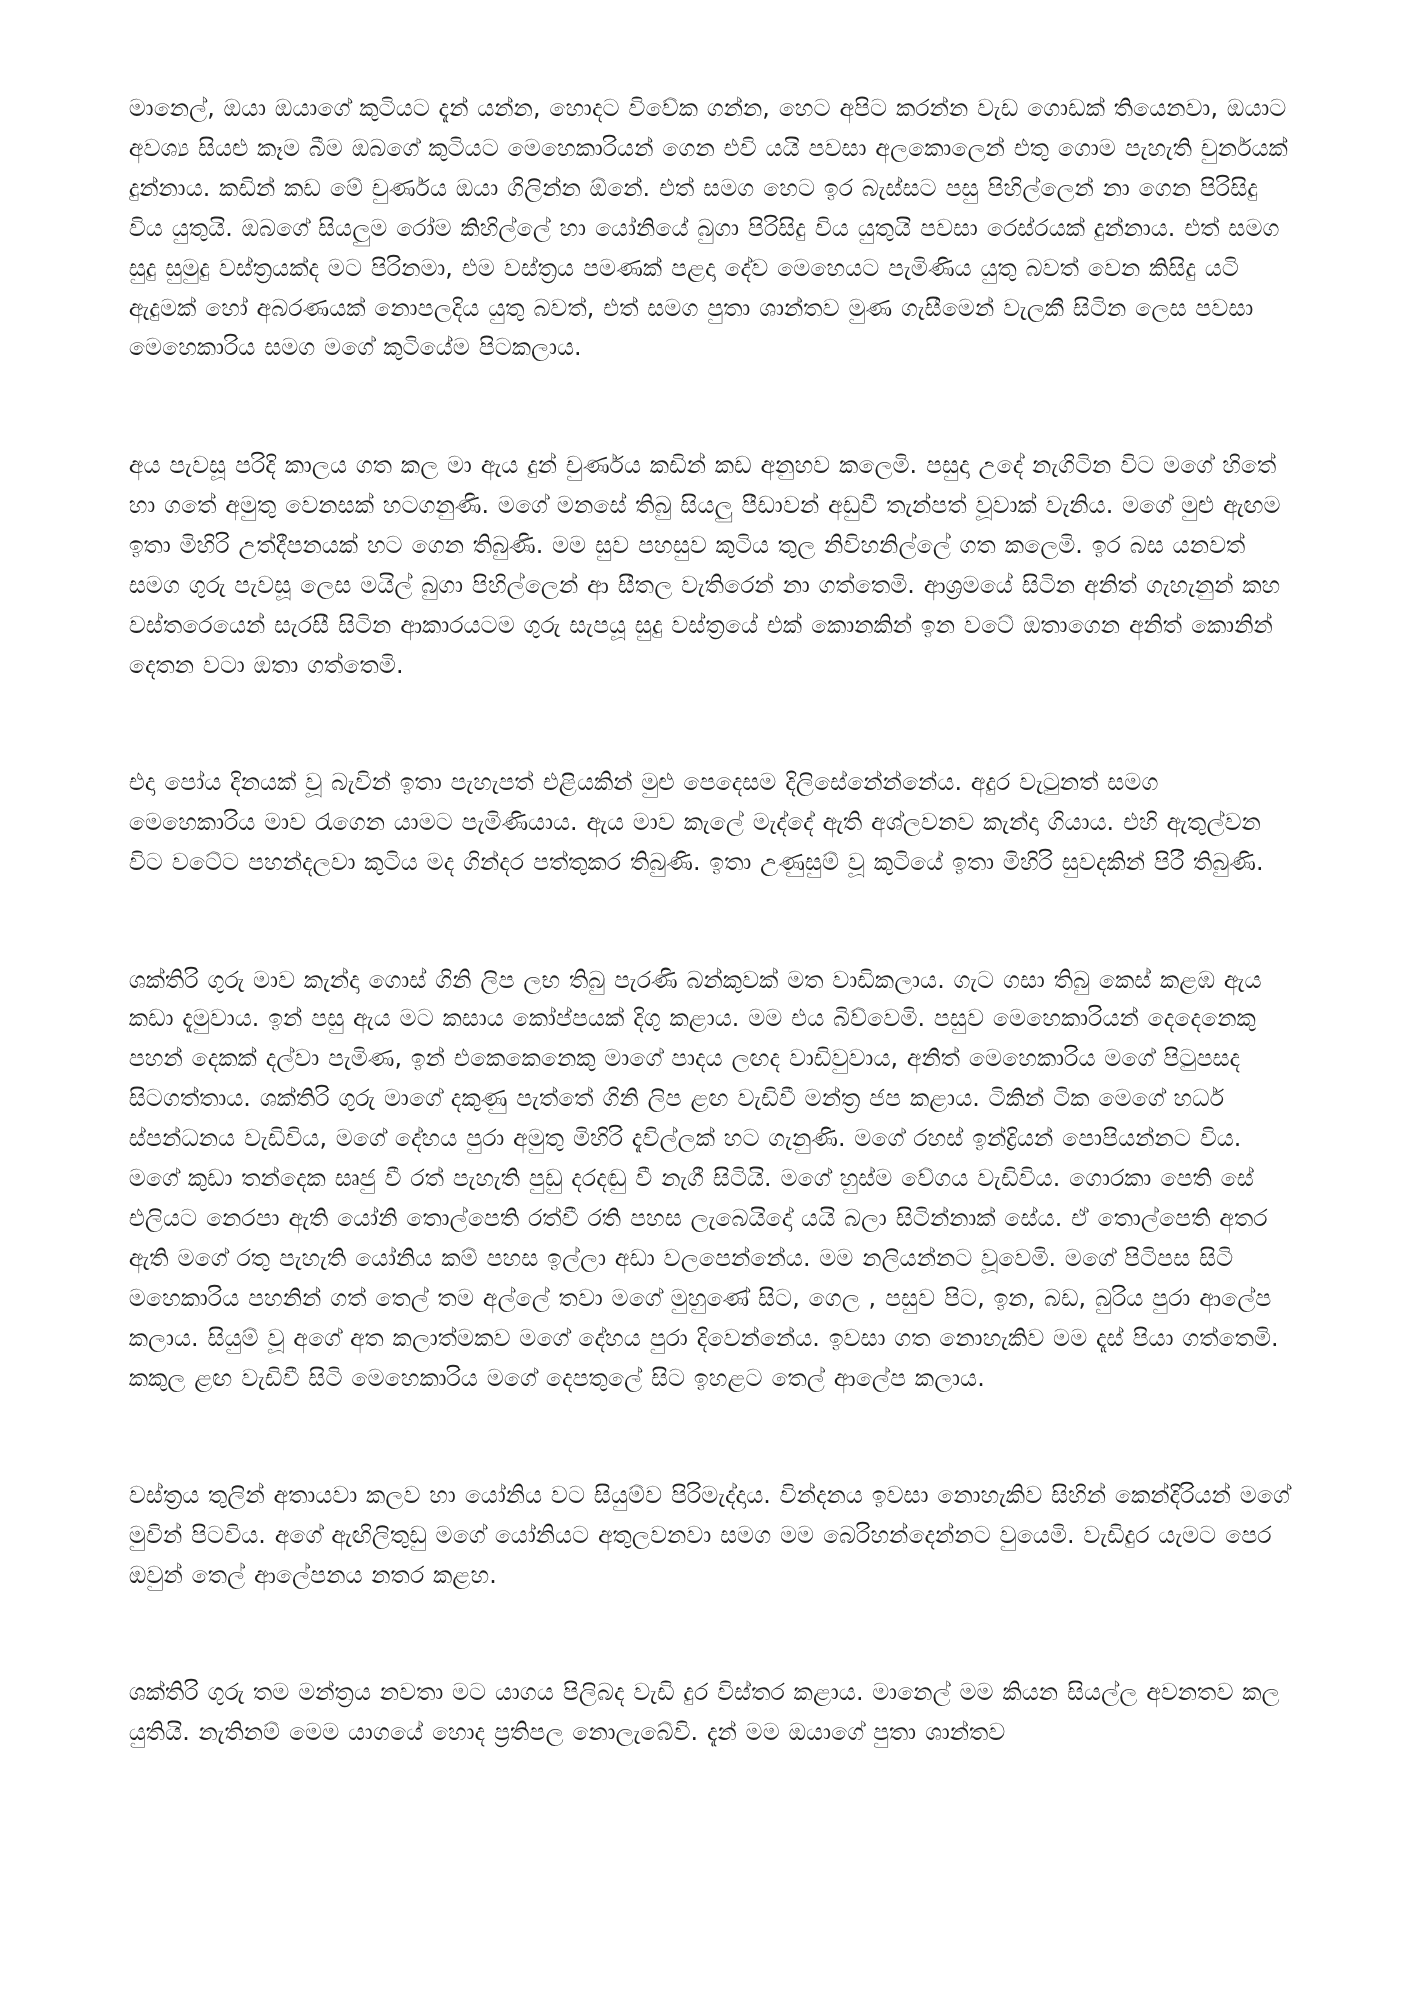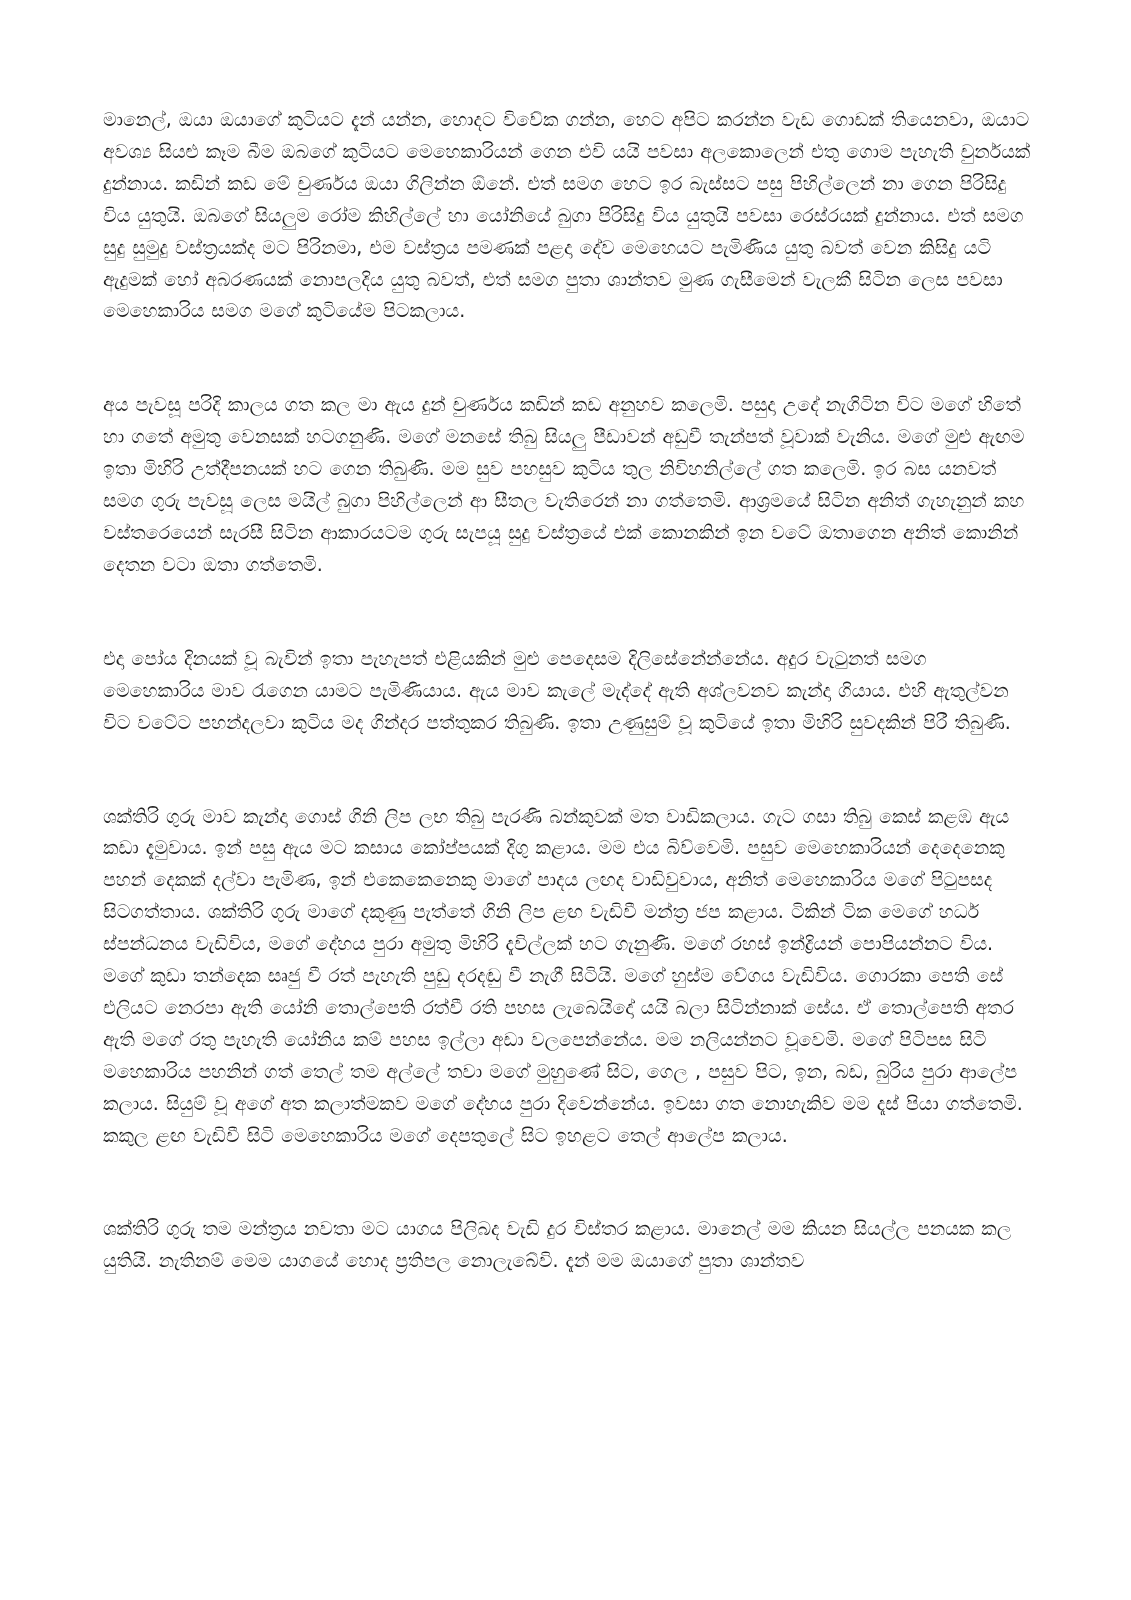--- a/index.html
+++ b/index.html
@@ -11,21 +11,21 @@
     width: 1131px;
     height: 1600px;
     overflow: hidden;
     font-family: "DejaVu Sans", "Liberation Sans", sans-serif;
   }
   .page {
     box-sizing: border-box;
     width: 1131px;
     height: 1600px;
     background: #ffffff;
-    padding: 104px 98px 40px 103px;
+    padding: 72px 98px 40px 103px;
   }
   .para {
     margin: 0 0 62px 0;
     font-size: 19px;
     line-height: 1.68;
     color: #222222;
     text-align: left;
     word-spacing: 1px;
     font-weight: 400;
   }
@@ -34,14 +34,15 @@
   }
 </style>
 </head>
 <body>
 
 <div class="page">
   <p class="para">මානෙල්, ඔයා ඔයාගේ කුටියට දැන් යන්න, හොදට විවේක ගන්න, හෙට අපිට කරන්න වැඩ ගොඩක් තියෙනවා, ඔයාට අවශ්‍ය සියළු කෑම බීම ඔබගේ කුටියට මෙහෙකාරියන් ගෙන එවි යයි පවසා අලකොලෙන් එතු ගොම පැහැති චුර්නයක් දුන්නාය. කඩින් කඩ මේ චුර්ණය ඔයා ගිලින්න ඕනේ. එත් සමග හෙට ඉර බැස්සට පසු පිහිල්ලෙන් නා ගෙන පිරිසිදු විය යුතුයි. ඔබගේ සියලුම රෝම කිහිල්ලේ හා යෝනියේ බුගා පිරිසිදු විය යුතුයි පවසා රෙස්රයක් දුන්නාය. එත් සමග සුදු සුමුදු වස්ත්‍රයක්ද මට පිරිනමා, එම වස්ත්‍රය පමණක් පළදා දේව මෙහෙයට පැමිණිය යුතු බවත් වෙන කිසිදු යටි ඇදුමක් හෝ අබරණයක් නොපලදිය යුතු බවත්, එත් සමග පුතා ශාන්තව මුණ ගැසීමෙන් වැලකී සිටින ලෙස පවසා මෙහෙකාරිය සමග මගේ කුටියේම පිටකලාය.</p>
   <p class="para">අය පැවසූ පරිදි කාලය ගත කල මා ඇය දුන් චුර්ණය කඩින් කඩ අනුහව කලෙමි. පසුදා උදේ නැගිටින විට මගේ හිතේ හා ගතේ අමුතු වෙනසක් හටගනුණි. මගේ මනසේ තිබු සියලු පීඩාවන් අඩුවී තැන්පත් වූවාක් වැනිය. මගේ මුළු ඇඟම ඉතා මිහිරි උත්දීපනයක් හට ගෙන තිබුණි. මම සුව පහසුව කුටිය තුල නිවිහනිල්ලේ ගත කලෙමි. ඉර බස යනවත් සමග ගුරු පැවසූ ලෙස මයිල් බුගා පිහිල්ලෙන් ආ සීතල වැතිරෙන් නා ගත්තෙමි. ආශ්‍රමයේ සිටින අනිත් ගැහැනුන් කහ වස්තරෙයෙන් සැරසී සිටින ආකාරයටම ගුරු සැපයූ සුදු වස්ත්‍රයේ එක් කොනකින් ඉන වටේ ඔතාගෙන අනිත් කොනින් දෙතන වටා ඔතා ගත්තෙමි.</p>
   <p class="para">එදා පෝය දිනයක් වූ බැවින් ඉතා පැහැපත් එළියකින් මුළු පෙදෙසම දිලිසේනේන්නේය. අදුර වැටුනත් සමග මෙහෙකාරිය මාව රැගෙන යාමට පැමිණියාය. ඇය මාව කැලේ මැද්දේ ඇති අශ්‍ලවනව කැන්දා ගියාය. එහි ඇතුල්වන විට වටේට පහන්දලවා කුටිය මද ගින්දර පත්තුකර තිබුණි. ඉතා උණුසුම් වූ කුටියේ ඉතා මිහිරි සුවදකින් පිරී තිබුණි.</p>
   <p class="para">ශක්තිරි ගුරු මාව කැන්දා ගොස් ගිනි ලිප ලභ තිබු පැරණි බන්කුවක් මත වාඩිකලාය. ගැට ගසා තිබු කෙස් කළඹ ඇය කඩා දැමුවාය. ඉන් පසු ඇය මට කසාය කෝප්පයක් දිගු කළාය. මම එය බිව්වෙමි. පසුව මෙහෙකාරියන් දෙදෙනෙකු පහන් දෙකක් දල්වා පැමිණ, ඉන් එකෙකෙනෙකු මාගේ පාදය ලඟද වාඩිවුවාය, අනිත් මෙහෙකාරිය මගේ පිටුපසද සිටගත්තාය. ශක්තිරි ගුරු මාගේ දකුණු පැත්තේ ගිනි ලිප ළඟ වැඩිවී මන්ත්‍ර ජප කළාය. ටිකින් ටික මෙගේ හර්ධ ස්පන්ධනය වැඩිවිය, මගේ දේහය පුරා අමුතු මිහිරි දැවිල්ලක් හට ගැනුණි. මගේ රහස් ඉන්ද්‍රියන් පොපියන්නට විය. මගේ කුඩා තන්දෙක සෘජු වී රත් පැහැති පුඩු දරදඬු වී නැගී සිටියි. මගේ හුස්ම වේගය වැඩිවිය. ගොරකා පෙති සේ එලියට නෙරපා ඇති යෝනි තොල්පෙති රත්වී රති පහස ලැබෙයිදෝ යයි බලා සිටින්නාක් සේය. ඒ තොල්පෙති අතර ඇති මගේ රතු පැහැති යෝනිය කම් පහස ඉල්ලා අඩා වලපෙන්නේය. මම නලියන්නට වූවෙමි. මගේ පිටිපස සිටි මහෙකාරිය පහනින් ගත් තෙල් තම අල්ලේ තවා මගේ මුහුණේ සිට, ගෙල , පසුව පිට, ඉන, බඩ, බුරිය පුරා ආලේප කලාය. සියුම් වූ අගේ අත කලාත්මකව මගේ දේහය පුරා දිවෙන්නේය. ඉවසා ගත නොහැකිව මම දෑස් පියා ගත්තෙමි. කකුල ළඟ වැඩිවී සිටි මෙහෙකාරිය මගේ දෙපතුලේ සිට ඉහළට තෙල් ආලේප කලාය.</p>
-  <p class="para">ශක්තිරි ගුරු තම මන්ත්‍රය නවතා මට යාගය පිලිබද වැඩි දුර විස්තර කළාය. මානෙල් මම කියන සියල්ල පනයක කල යුතියි. නැතිනම් මෙම යාගයේ හොද ප්‍රතිපල නොලැබේවි. දැන් මම ඔයාගේ පුතා ශාන්තව</p>
+  <p class="para">වස්ත්‍රය තුලින් අතායවා කලව හා යෝනිය වට සියුම්ව පිරිමැද්දාය. වින්දනය ඉවසා නොහැකිව සිහින් කෙන්දිරියන් මගේ මුවින් පිටවිය. අගේ ඇඟිලිතුඩු මගේ යෝනියට අතුලවනවා සමග මම බෙරිහන්දෙන්නට වුයෙමි. වැඩිදුර යැමට පෙර ඔවුන් තෙල් ආලේපනය නතර කළහ.</p>
+  <p class="para">ශක්තිරි ගුරු තම මන්ත්‍රය නවතා මට යාගය පිලිබද වැඩි දුර විස්තර කළාය. මානෙල් මම කියන සියල්ල අවනතව කල යුතියි. නැතිනම් මෙම යාගයේ හොද ප්‍රතිපල නොලැබේවි. දැන් මම ඔයාගේ පුතා ශාන්තව</p>
 </div>
 
 </body></html>

